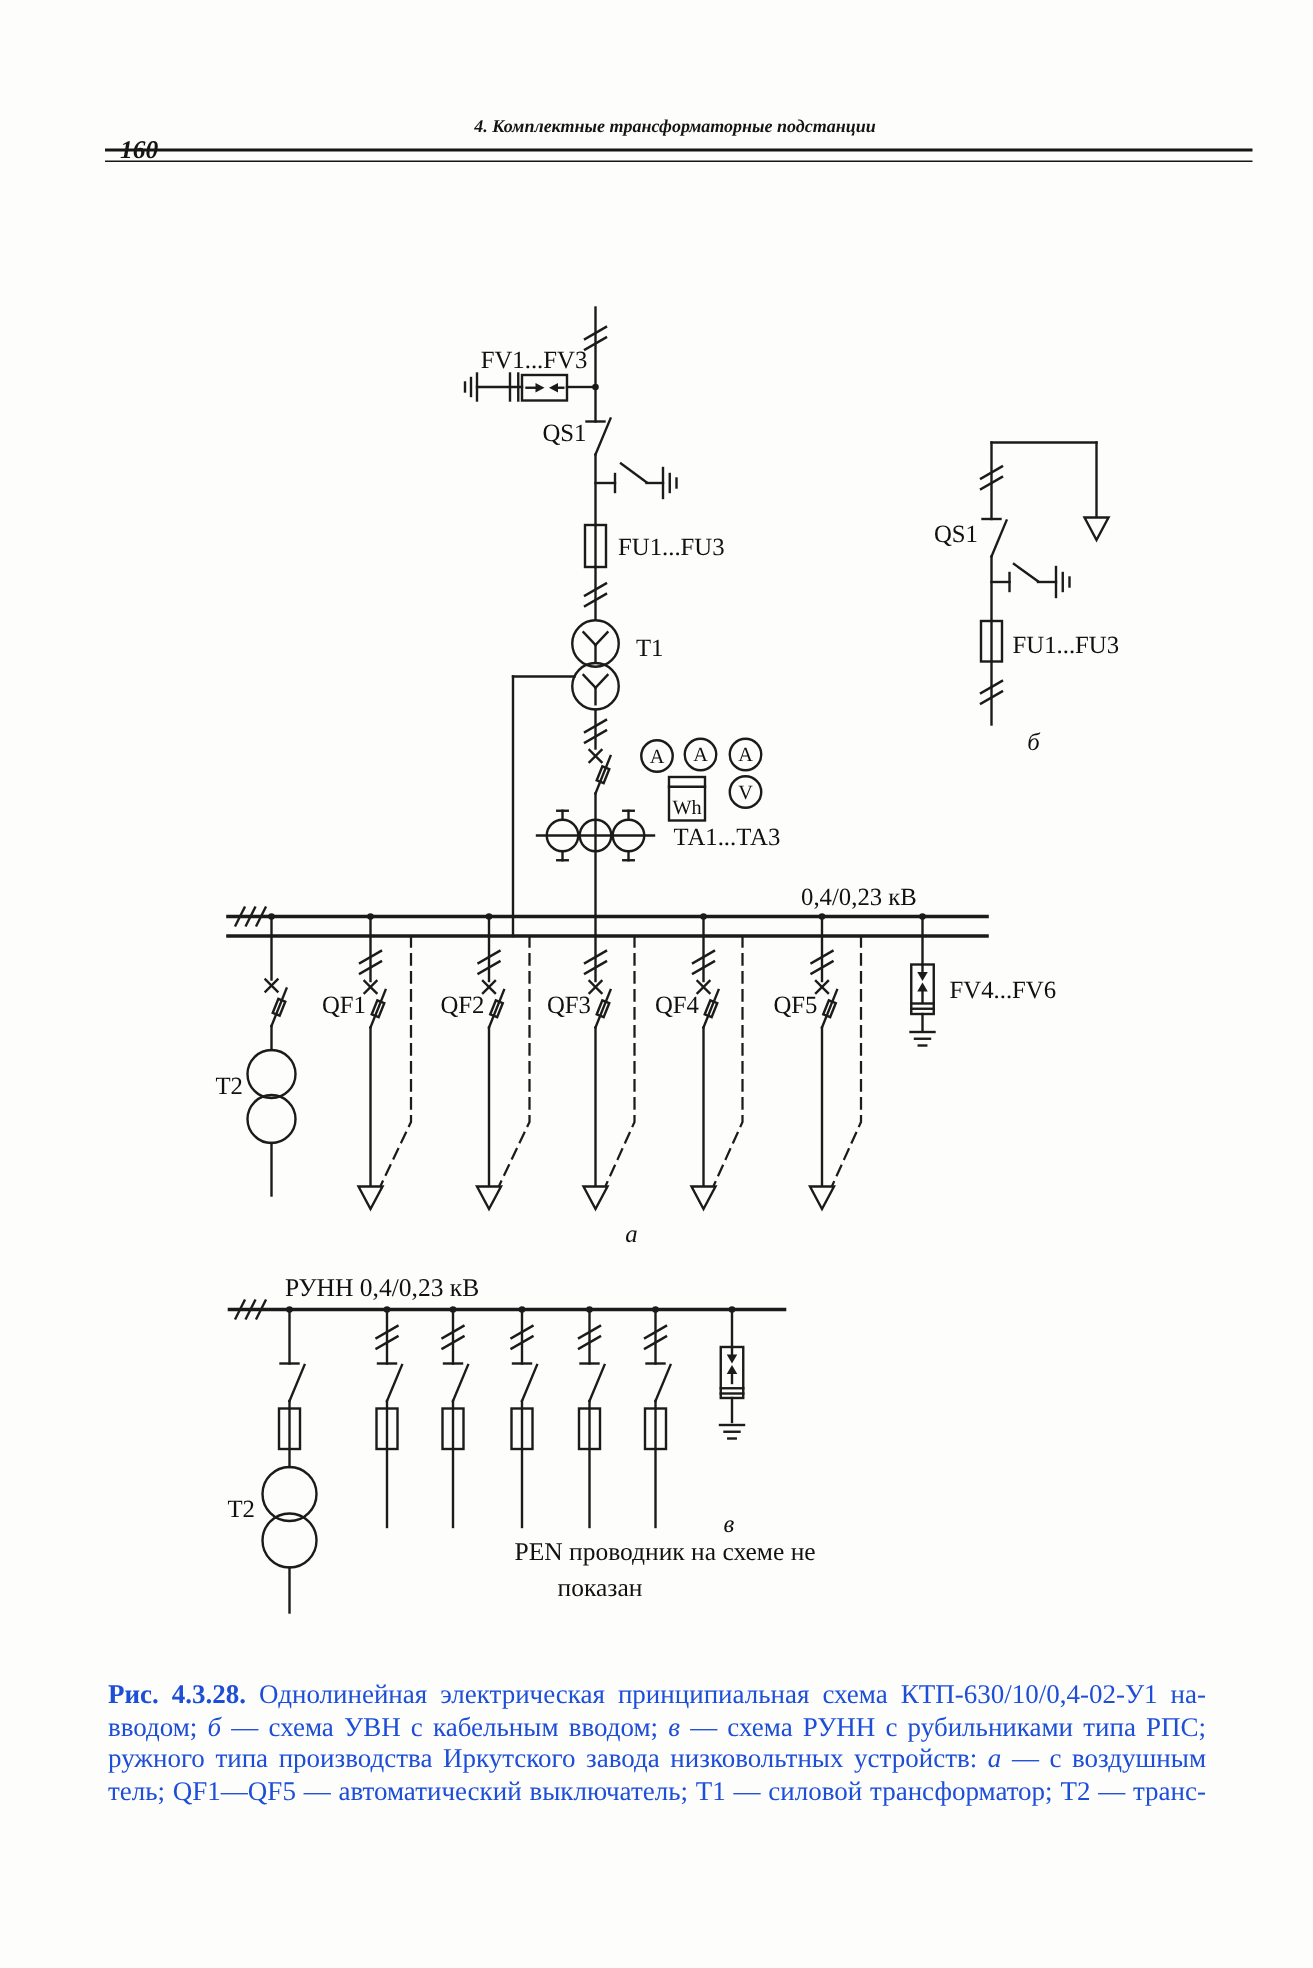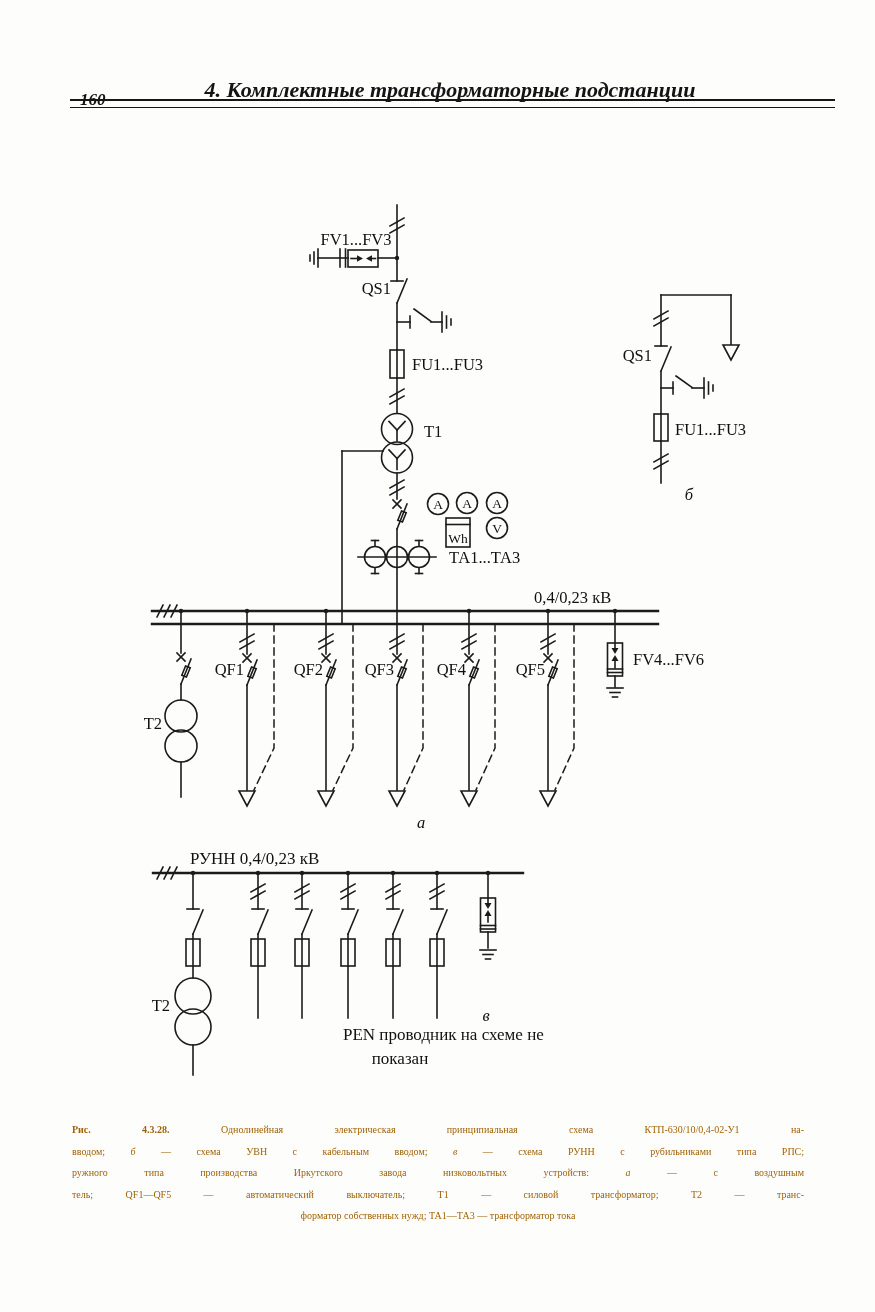--- a/index.html
+++ b/index.html
@@ -8,21 +8,21 @@
     background:#fdfdfc; color:#141414;
     font-family:"Liberation Serif", serif;
     overflow:hidden;
   }
   .hdr-num {
     position:absolute; left:80px; top:90px;
     font-size:17px; font-weight:bold; font-style:italic;
   }
   .hdr-title {
     position:absolute; left:70px; right:45px; top:77px;
-    text-align:center; font-size:22px; font-weight:bold; font-style:italic;
+    text-align:center; font-size:12px; font-weight:bold; font-style:italic;
   }
   .rule { position:absolute; left:70px; width:765px; background:#161616; }
   .r1 { top:99px;  height:2.4px; }
   .r2 { top:106.5px; height:1.4px; }
 
   svg.diagram { position:absolute; left:0; top:0; }
   svg.diagram line, svg.diagram path, svg.diagram rect,
   svg.diagram circle, svg.diagram polyline {
     stroke:#1b1b1b; stroke-width:1.6; fill:none; stroke-linecap:square;
   }
@@ -34,21 +34,21 @@
   svg.diagram text {
     stroke:none; fill:#111; font-size:16.5px;
     font-family:"Liberation Serif", serif;
   }
   svg.diagram text.ital { font-style:italic; }
   svg.diagram text.meter { font-size:13.5px; }
   svg.diagram text.big { font-size:17px; }
 
   .caption {
     position:absolute; left:72px; top:1119px; width:732px;
-    font-size:10px; line-height:21.6px; color:#a16207;
+    font-size:18px; line-height:21.6px; color:#1d4ed8;
   }
   .cap-line { text-align:justify; text-align-last:justify; }
   .cap-line.center { text-align:center; text-align-last:center; }
   .b { font-weight:bold; }
   .i { font-style:italic; }
 </style>
 </head>
 <body>
 
 <div>
@@ -416,16 +416,15 @@
       <text class="big" x="343" y="1040">PEN проводник на схеме не</text>
       <text class="big" x="400" y="1064" text-anchor="middle">показан</text>
     </g>
   </svg>
 
   <div class="caption">
     <div class="cap-line"><span class="b">Рис. 4.3.28.</span> <span>Однолинейная электрическая принципиальная схема КТП-630/10/0,4-02-У1 на-</span></div>
     <div class="cap-line"><span>вводом;</span> <span class="i">б</span> <span>— схема УВН с кабельным вводом;</span> <span class="i">в</span> <span>— схема РУНН с рубильниками типа РПС;</span></div>
     <div class="cap-line"><span>ружного типа производства Иркутского завода низковольтных устройств:</span> <span class="i">а</span> <span>— с воздушным</span></div>
     <div class="cap-line">тель; QF1—QF5 — автоматический выключатель; Т1 — силовой трансформатор; Т2 — транс-</div>
-    <div class="cap-line center">форматор собственных нужд; ТА1—ТА3 — трансформатор тока</div>
   </div>
 
 </div>
 
 </body></html>

